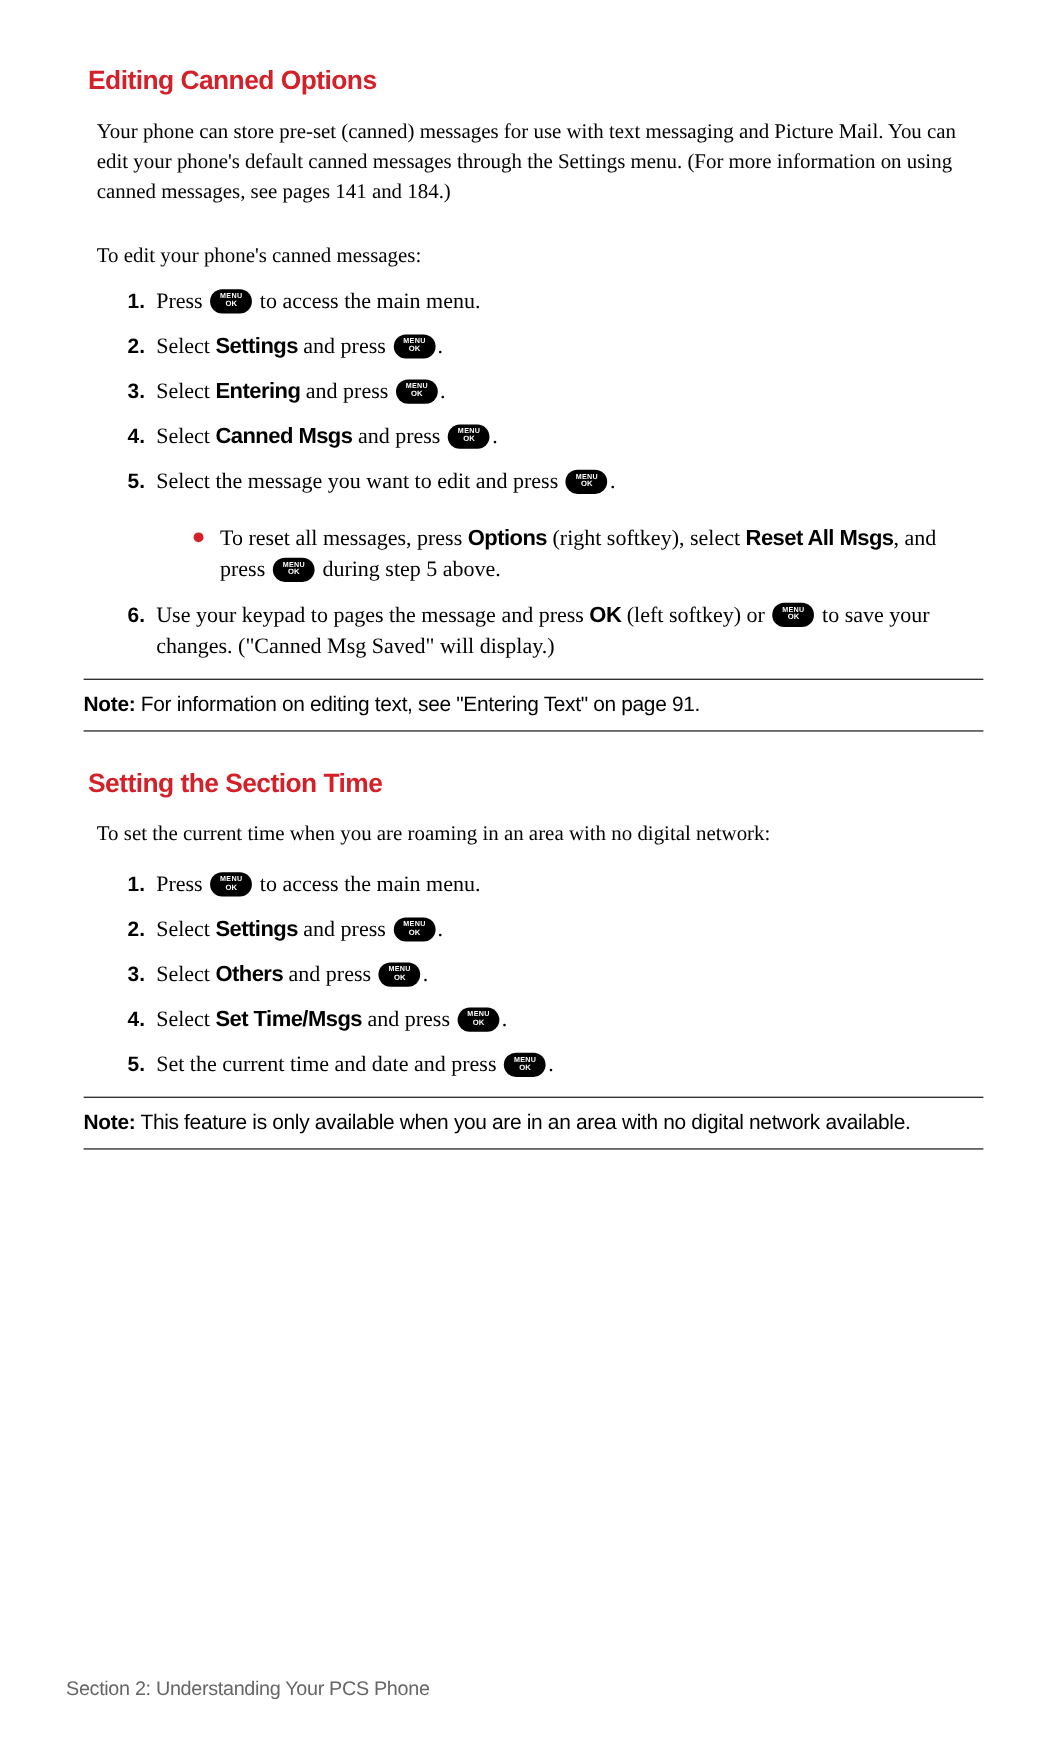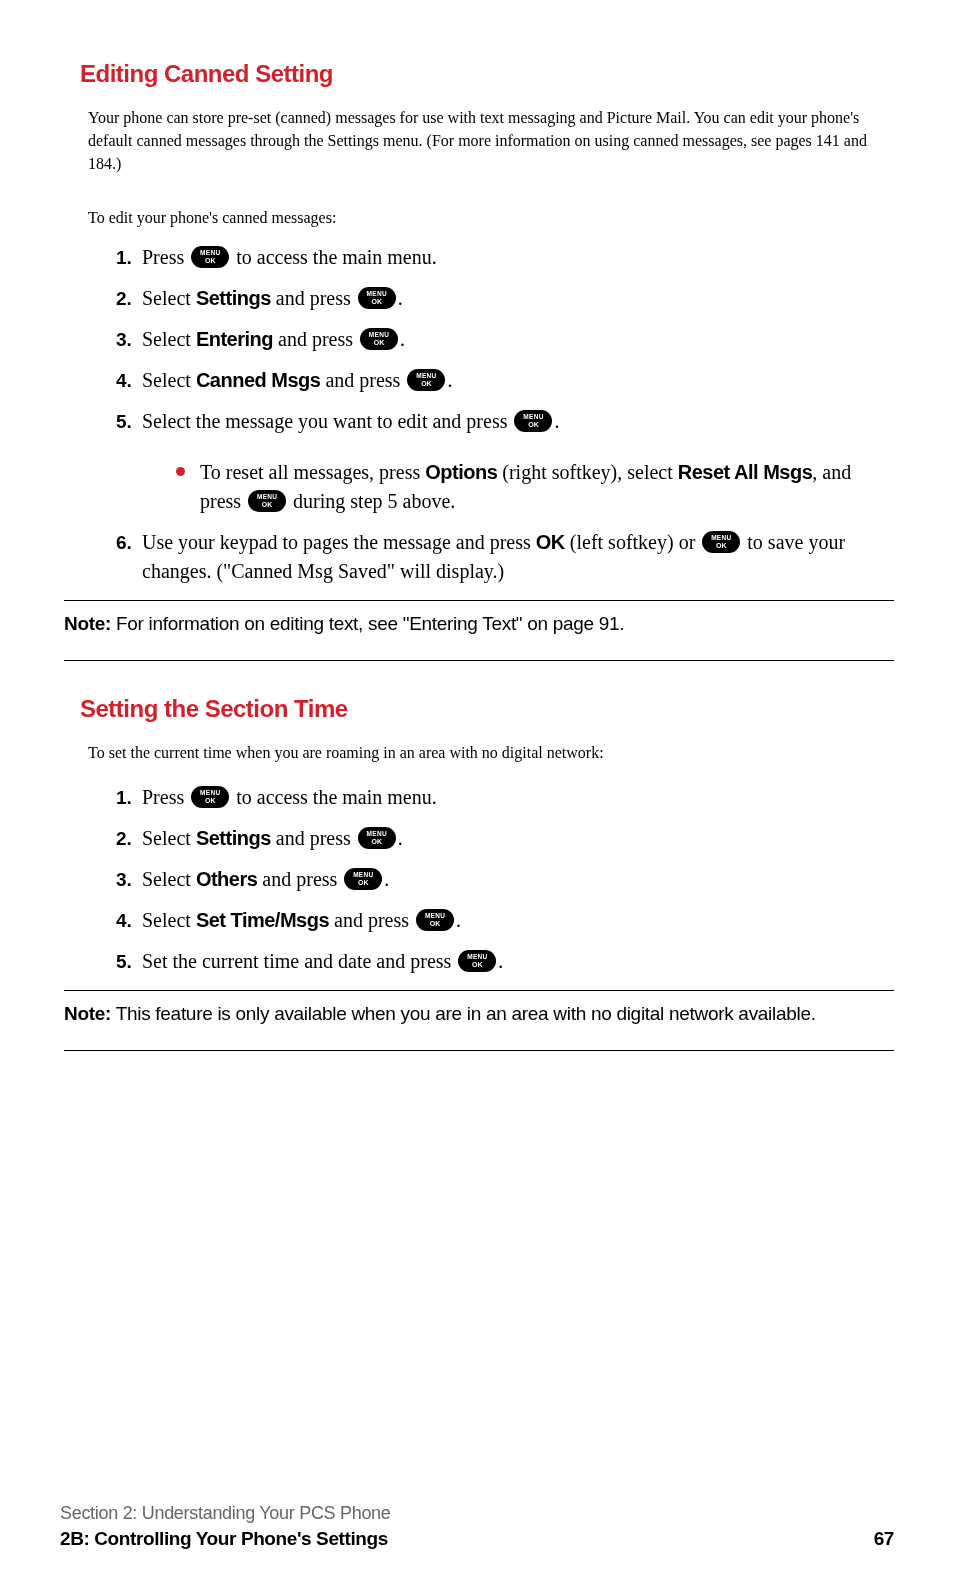--- a/index.html
+++ b/index.html
@@ -14,21 +14,21 @@
     }
     .heading {
       font-family: 'Helvetica Neue', Helvetica, Arial, sans-serif;
       font-weight: 800;
       color: #d42028;
       font-size: 24px;
       margin: 0 0 18px 20px;
       letter-spacing: -0.5px;
     }
     .para {
-      font-size: 16px;
+      font-size: 19px;
       line-height: 1.45;
       margin: 0 0 18px 28px;
       color: #000;
     }
     .para-intro {
       margin-bottom: 14px;
       margin-top: 30px;
     }
     .ol {
       list-style: none;
@@ -104,22 +104,22 @@
       right: 0;
       text-align: center;
       font-family: Arial, sans-serif;
       font-weight: 700;
       font-size: 7px;
       color: #fff;
     }
     .note-box {
       border-top: 1.5px solid #000;
       border-bottom: 1.5px solid #000;
-      padding: 10px 0 24px 0;
-      margin: 6px 0 34px 4px;
+      padding: 10px 0 10px 0;
+      margin: 6px 0 34px 16px;
       font-family: 'Helvetica Neue', Helvetica, Arial, sans-serif;
       font-size: 19px;
       line-height: 1.35;
       letter-spacing: -0.3px;
     }
     .note-label {
       font-weight: 700;
     }
     .footer {
       position: absolute;
@@ -139,21 +139,21 @@
       font-size: 19px;
       font-weight: 800;
       letter-spacing: -0.4px;
       display: flex;
       justify-content: space-between;
     }
   </style>
 </head>
 <body>
 
-<h2 class="heading">Editing Canned Setting</h2>
+<h2 class="heading">Editing Canned Options</h2>
 
 <p class="para">Your phone can store pre-set (canned) messages for use with text messaging and Picture Mail. You can edit your phone's default canned messages through the Settings menu. (For more information on using canned messages, see pages 141 and 184.)</p>
 
 <p class="para para-intro">To edit your phone's canned messages:</p>
 
 <ol class="ol">
   <li>
     <span class="num">1.</span>
     <span>Press </span><span class="menu-btn"></span><span> to access the main menu.</span>
   </li>
@@ -212,17 +212,13 @@
     <span>Set the current time and date and press </span><span class="menu-btn"></span><span>.</span>
   </li>
 </ol>
 
 <div class="note-box">
   <span class="note-label">Note:</span><span> This feature is only available when you are in an area with no digital network available.</span>
 </div>
 
 <div class="footer">
   <div class="footer-line1">Section 2: Understanding Your PCS Phone</div>
-  <div class="footer-line2">
-    <span>2B: Controlling Your Phone's Settings</span>
-    <span>67</span>
-  </div>
 </div>
 
 </body></html>

